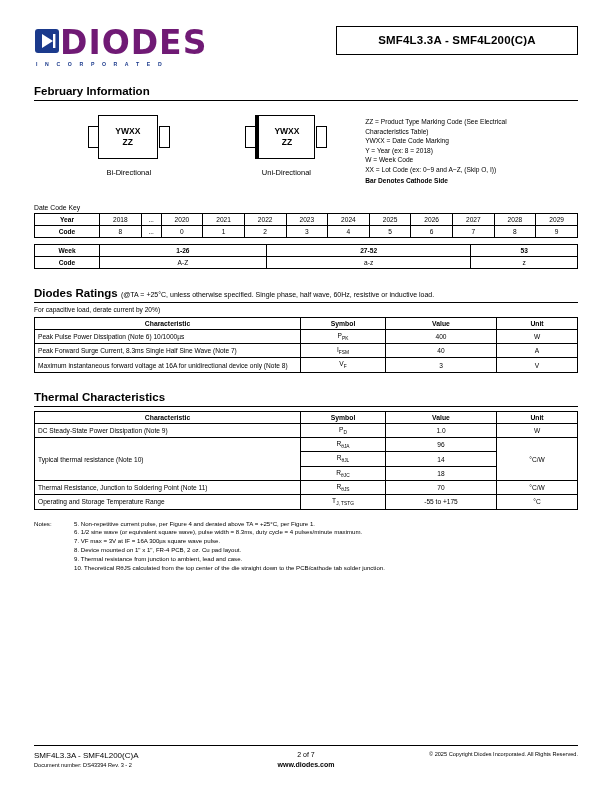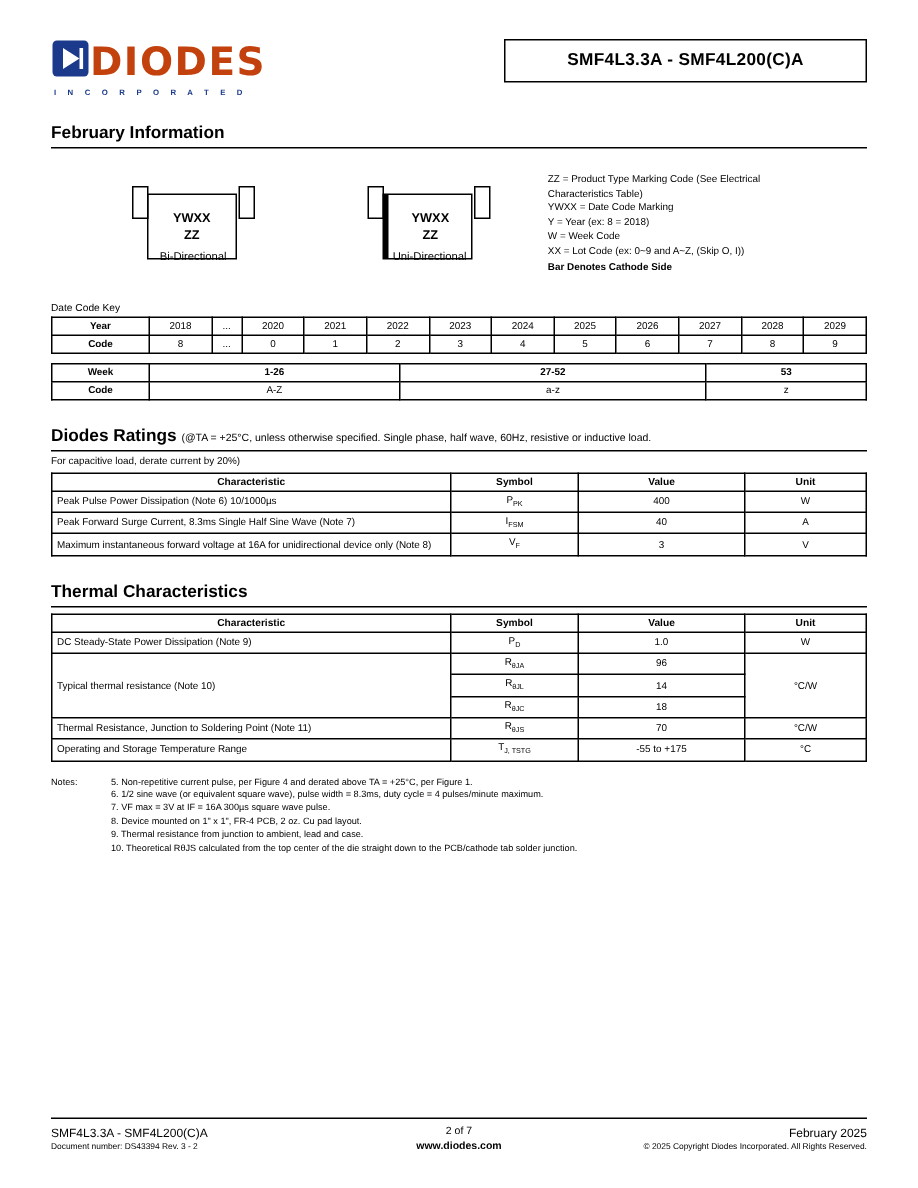--- a/index.html
+++ b/index.html
@@ -28,23 +28,23 @@
     align-items: flex-start;
     justify-content: space-between;
     padding-top: 26px;
   }
   .logo-block {
     width: 230px;
   }
   .logo-word {
     font-family: "DejaVu Sans", sans-serif;
     font-weight: bold;
-    font-size: 26px;
+    font-size: 33px;
     letter-spacing: 1px;
-    color: #c2410c;
+    color: #701a75;
     line-height: 1;
   }
   .logo-sub {
     font-size: 5.2px;
     letter-spacing: 3.1px;
     color: #1b3a8c;
     font-weight: bold;
     margin-top: 2px;
     padding-left: 2px;
   }
@@ -97,21 +97,21 @@
   }
   .pkg-shape {
     position: relative;
     width: 82px;
     height: 44px;
     margin: 0 auto;
   }
   .pkg-body {
     position: absolute;
     left: 10px;
-    top: 16px;
+    top: 0;
     width: 60px;
     height: 44px;
     border: 1.2px solid #000;
     box-sizing: border-box;
     display: flex;
     flex-direction: column;
     align-items: center;
     justify-content: center;
     font-size: 8.5px;
     font-weight: bold;
@@ -456,19 +456,18 @@
     <div class="footer-row">
       <div class="footer-left">
         <div class="big">SMF4L3.3A - SMF4L200(C)A</div>
         <div class="tiny">Document number: DS43394 Rev. 3 - 2</div>
       </div>
       <div class="footer-mid">
         <div>2 of 7</div>
         <div class="bold">www.diodes.com</div>
       </div>
       <div class="footer-right">
-        <div class="big">February 2025</div>
         <div class="tiny">© 2025 Copyright Diodes Incorporated. All Rights Reserved.</div>
       </div>
     </div>
   </div>
 
 </div>
 
 </body></html>

